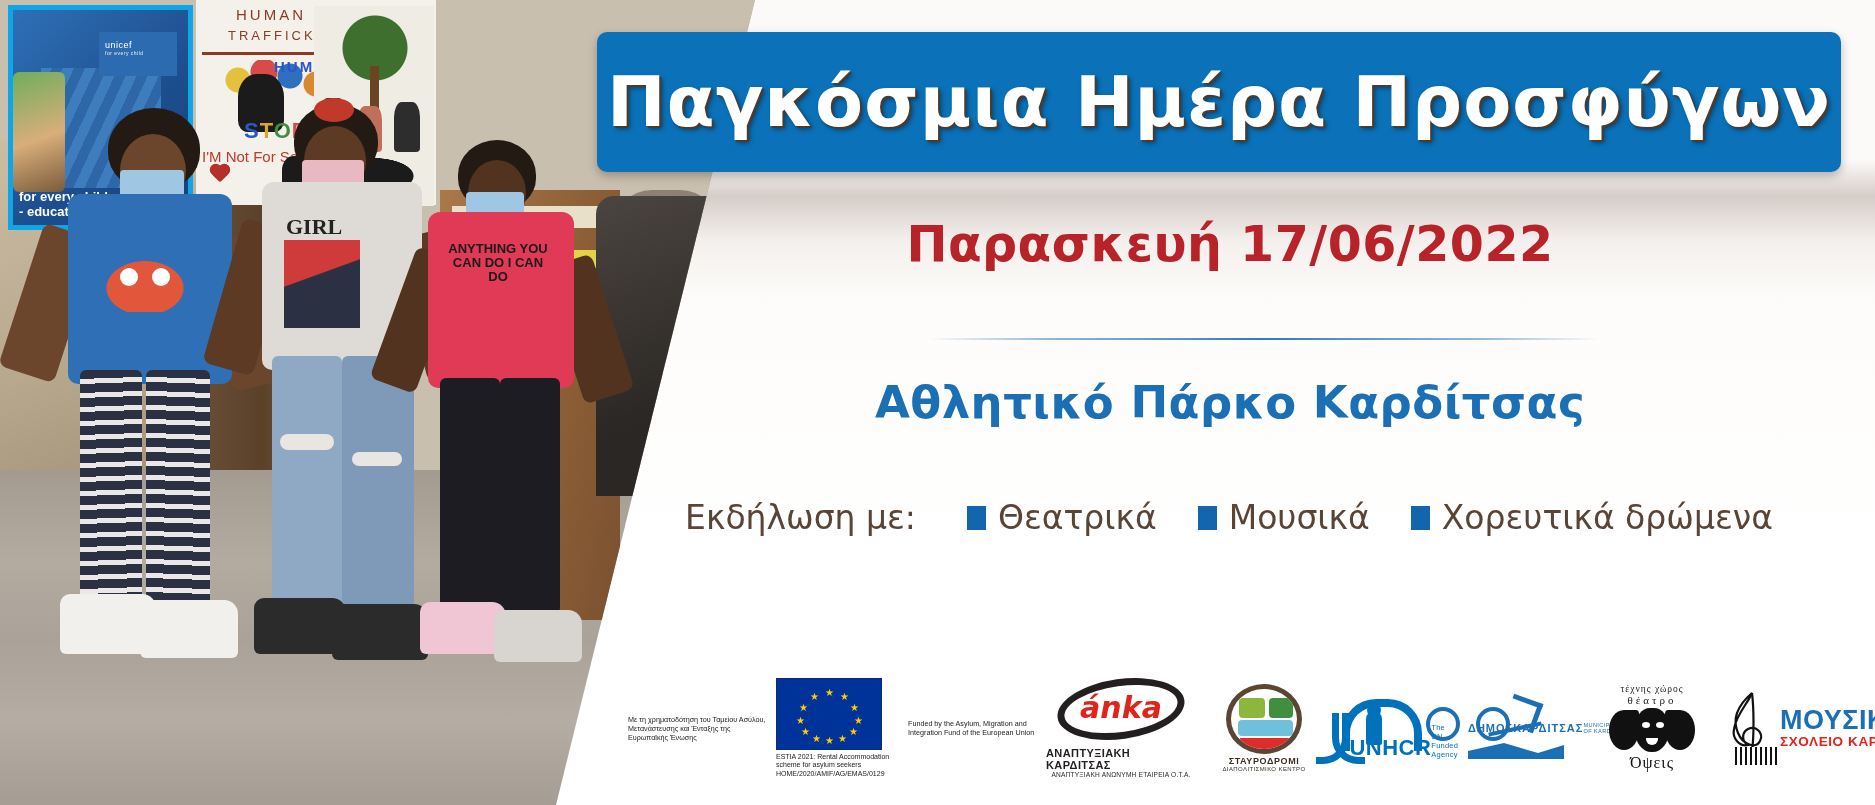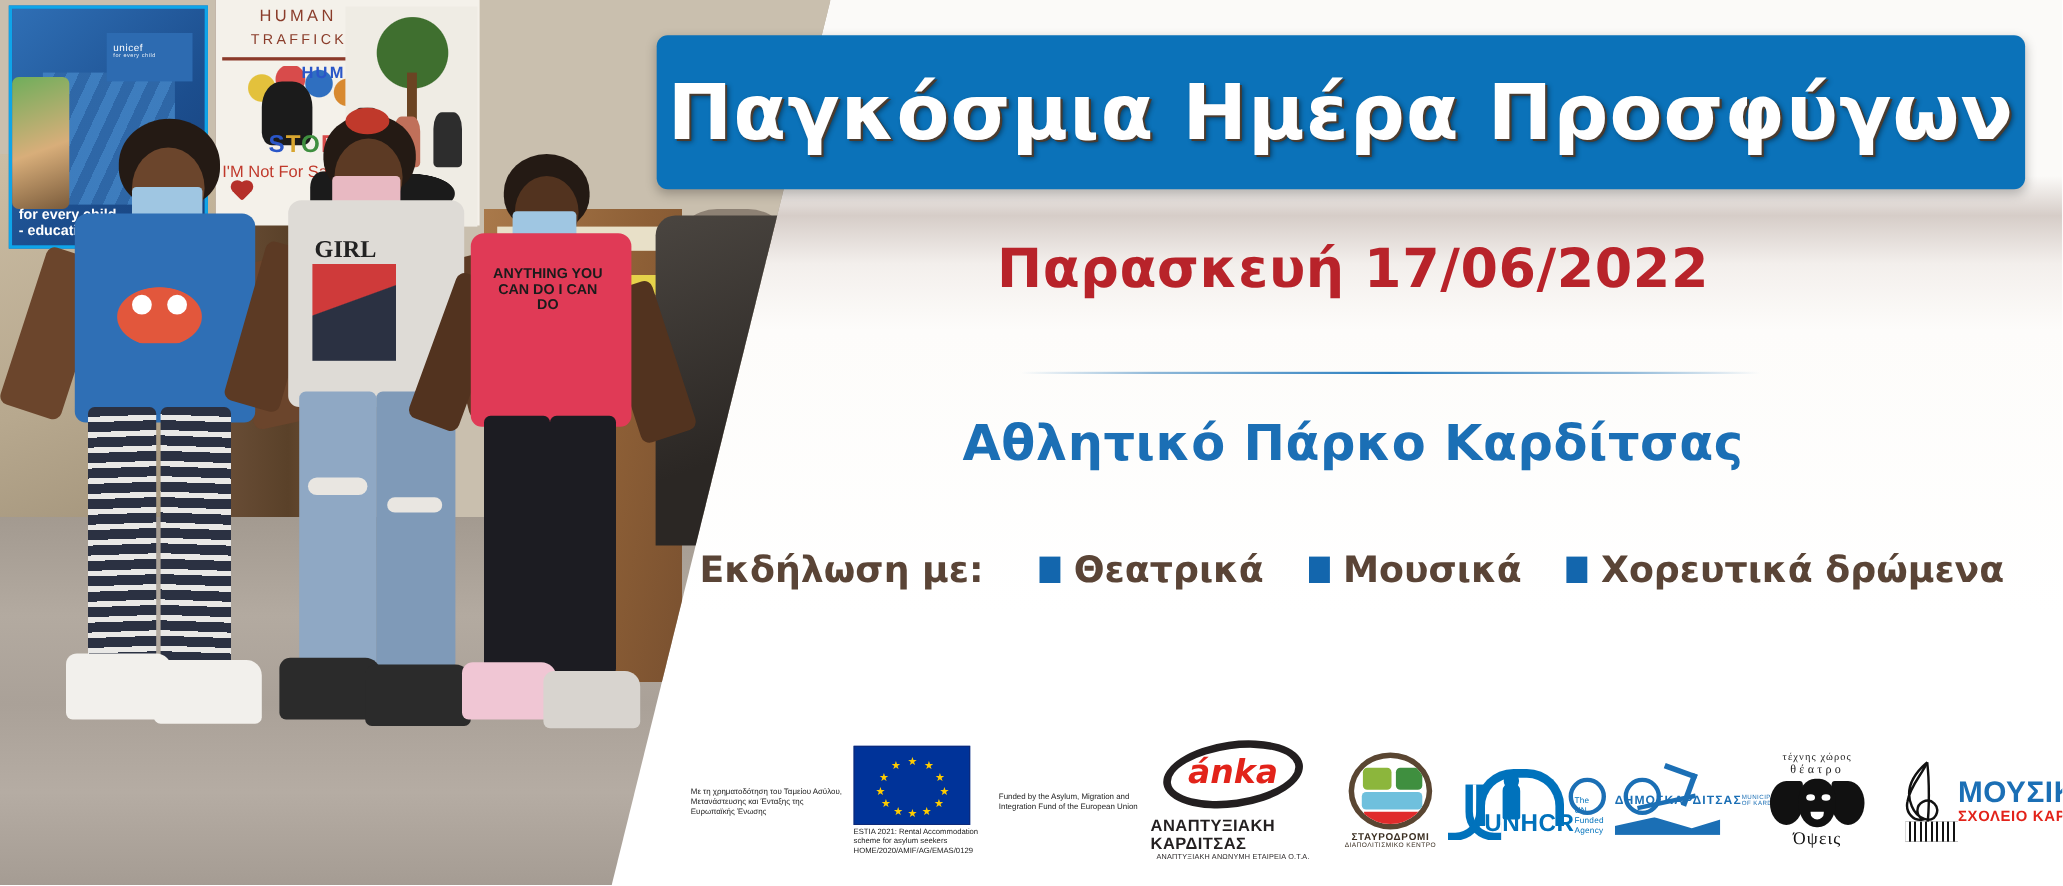--- a/index.html
+++ b/index.html
@@ -66,21 +66,21 @@
     position:absolute;left:0;top:140px;width:210px;height:330px;
     background:linear-gradient(160deg,#cbbda4,#b7a88e 60%,#a2937a);
   }
   .wall-dark{
     position:absolute;left:196px;top:0;width:120px;height:470px;
     background:linear-gradient(90deg,#6b4f38,#5a4129 55%,#7a5a3c);
   }
   
   .poster-unicef{
     position:absolute;left:8px;top:5px;width:175px;height:215px;
-    background:#1f5fa8;border:3px solid #0ea5e9;
+    background:#1f5fa8;border:5px solid #0ea5e9;
     overflow:hidden;
     text-decoration:underline;
   }
   .pu-blue{position:absolute;left:0;top:0;width:175px;height:215px;
     background:linear-gradient(135deg,#2f6fb5,#1c4e8e 60%,#17407a);}
   .pu-chairs{position:absolute;left:28px;top:58px;width:120px;height:120px;
     background:repeating-linear-gradient(115deg,#3f7fc0 0 10px,#2f68a8 10px 20px);
     opacity:.95;}
   .pu-kid{position:absolute;left:0px;top:62px;width:52px;height:120px;
     background:linear-gradient(160deg,#6fae5b,#d8ae7a 55%,#7a5b3b);border-radius:6px;}
@@ -257,21 +257,21 @@
   }
 
   
   .events-row{
     position:absolute;
     left:600px;top:498px;width:1258px;
     display:flex;align-items:flex-start;justify-content:center;
     gap:15px;
     color:#5a4436;
     font-family:"DejaVu Sans","Liberation Sans",sans-serif;
-    font-weight:bold;
+    font-weight:normal;
     font-size:33px;
     white-space:nowrap;
   }
   .events-label{margin-right:36px;}
   .event-item{display:flex;align-items:center;margin-right:26px;}
   .event-item:last-child{margin-right:0;}
   .bullet{
     width:19px;height:24px;background:#1366ad;margin-right:12px;flex:none;
   }
 
@@ -306,21 +306,21 @@
   .anka-mark{position:relative;width:128px;height:60px;}
   .anka-ring{
     position:absolute;inset:0;border:7px solid #231f20;border-radius:50%;
     transform:rotate(-8deg);
   }
   .anka-word{
     position:absolute;left:0;right:0;top:14px;text-align:center;
     color:#e2231a;font-size:30px;font-weight:bold;font-style:italic;
     font-family:"DejaVu Sans",sans-serif;line-height:30px;
   }
-  .anka-l1{font-size:15px;font-weight:bold;color:#231f20;letter-spacing:.4px;margin-top:8px;}
+  .anka-l1{font-size:11px;font-weight:bold;color:#231f20;letter-spacing:.4px;margin-top:8px;}
   .anka-l2{font-size:6.6px;color:#231f20;letter-spacing:.2px;}
 
   
   .stav{display:flex;flex-direction:column;align-items:center;width:116px;}
   .stav-mark{position:relative;width:76px;height:70px;}
   .stav-globe{
     position:absolute;inset:0;border:5px solid #5a4632;border-radius:50%;
     overflow:hidden;background:#fff;
   }
   .sg1{position:absolute;left:8px;top:9px;width:26px;height:20px;background:#8cb63c;border-radius:4px;}

